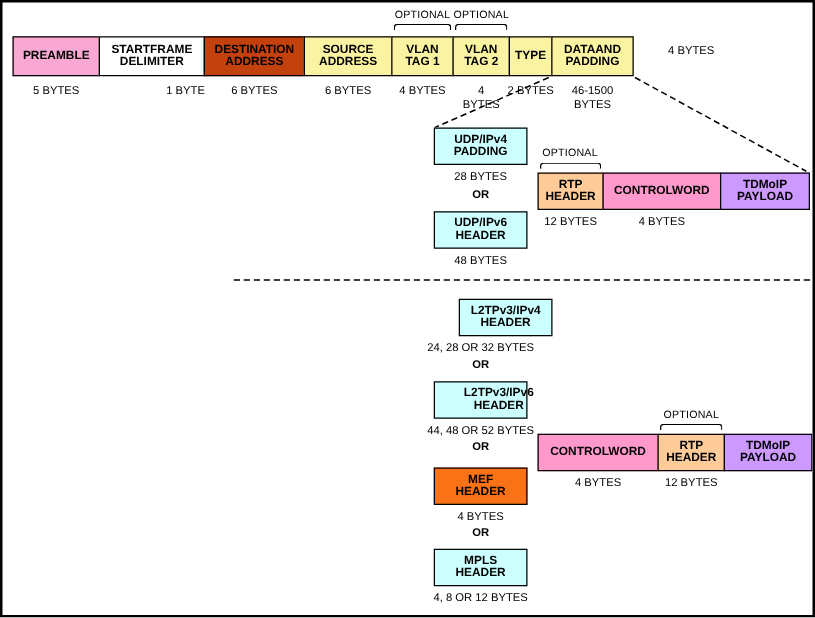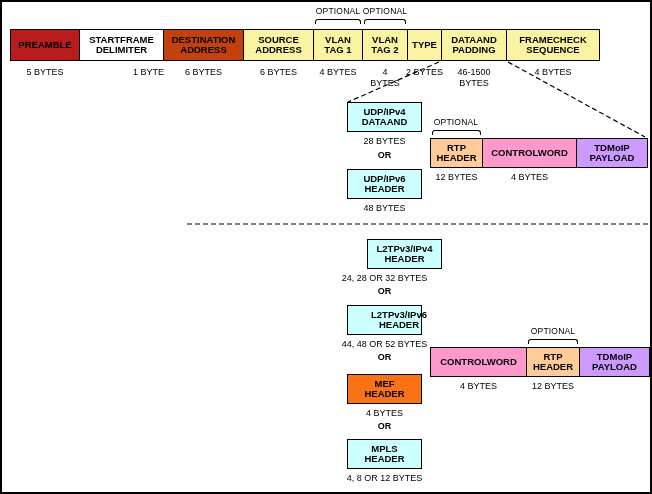--- a/index.html
+++ b/index.html
@@ -51,21 +51,21 @@
     <line x1="185" y1="222" x2="648" y2="222" stroke="#000" stroke-width="1.2" stroke-dasharray="5,3"></line>
   </svg>
 
   <div class="optional" style="left:296px; top:4px; width:80px;">OPTIONAL</div>
   <div class="optional" style="left:343px; top:4px; width:80px;">OPTIONAL</div>
   <div class="brace" style="left:313px; top:17px; width:46px;"></div>
   <div class="brace" style="left:362px; top:17px; width:42px;"></div>
 
   <div class="frame-row">
     <div class="ffield" style="width:70px;">
-      <div class="fbox" style="background-color: #b91c1c;">PREAMBLE</div>
+      <div class="fbox" style="background-color: #f9a8d4;">PREAMBLE</div>
       <div class="fsize">5 BYTES</div>
     </div>
     <div class="ffield" style="width:85px;align-items:flex-end;">
       <div class="fbox" style="background-color: rgb(255, 255, 255);">STARTFRAME
 DELIMITER</div>
       <div class="fsize">1 BYTE</div>
     </div>
     <div class="ffield" style="width:81px;">
       <div class="fbox" style="background-color: #c2410c;">DESTINATION
 ADDRESS</div>
@@ -91,28 +91,26 @@
       <div class="fbox" style="background-color: rgb(250, 243, 162);">TYPE</div>
       <div class="fsize">2 BYTES</div>
     </div>
     <div class="ffield" style="width:66px;">
       <div class="fbox" style="background-color: rgb(250, 243, 162);">DATAAND
 PADDING</div>
       <div class="fsize">46-1500
 BYTES</div>
     </div>
     <div class="ffield" style="width:94px;">
-      <div class="fbox" style="background-color: rgb(250, 243, 162);">FRAMECHECK
-SEQUENCE</div>
       <div class="fsize">4 BYTES</div>
     </div>
   </div>
 
   <div class="box" style="left: 345px; top: 100px; width: 75px; background-color: rgb(204, 255, 255);">UDP/IPv4
-DATAAND</div>
+PADDING</div>
   <div class="caption" style="left:345px; top:134px; width:75px;">28 BYTES</div>
   <div class="or" style="left:345px; top:148px; width:75px;">OR</div>
   <div class="box" style="left: 345px; top: 167px; width: 75px; background-color: rgb(204, 255, 255);">UDP/IPv6
 HEADER</div>
   <div class="caption" style="left:345px; top:201px; width:75px;">48 BYTES</div>
 
   <div class="optional" style="left:414px; top:115px; width:80px;">OPTIONAL</div>
   <div class="brace" style="left:430px; top:128px; width:49px;"></div>
 
   <div class="box" style="left: 428px; top: 136px; width: 53px; background-color: rgb(255, 204, 153);">RTP

